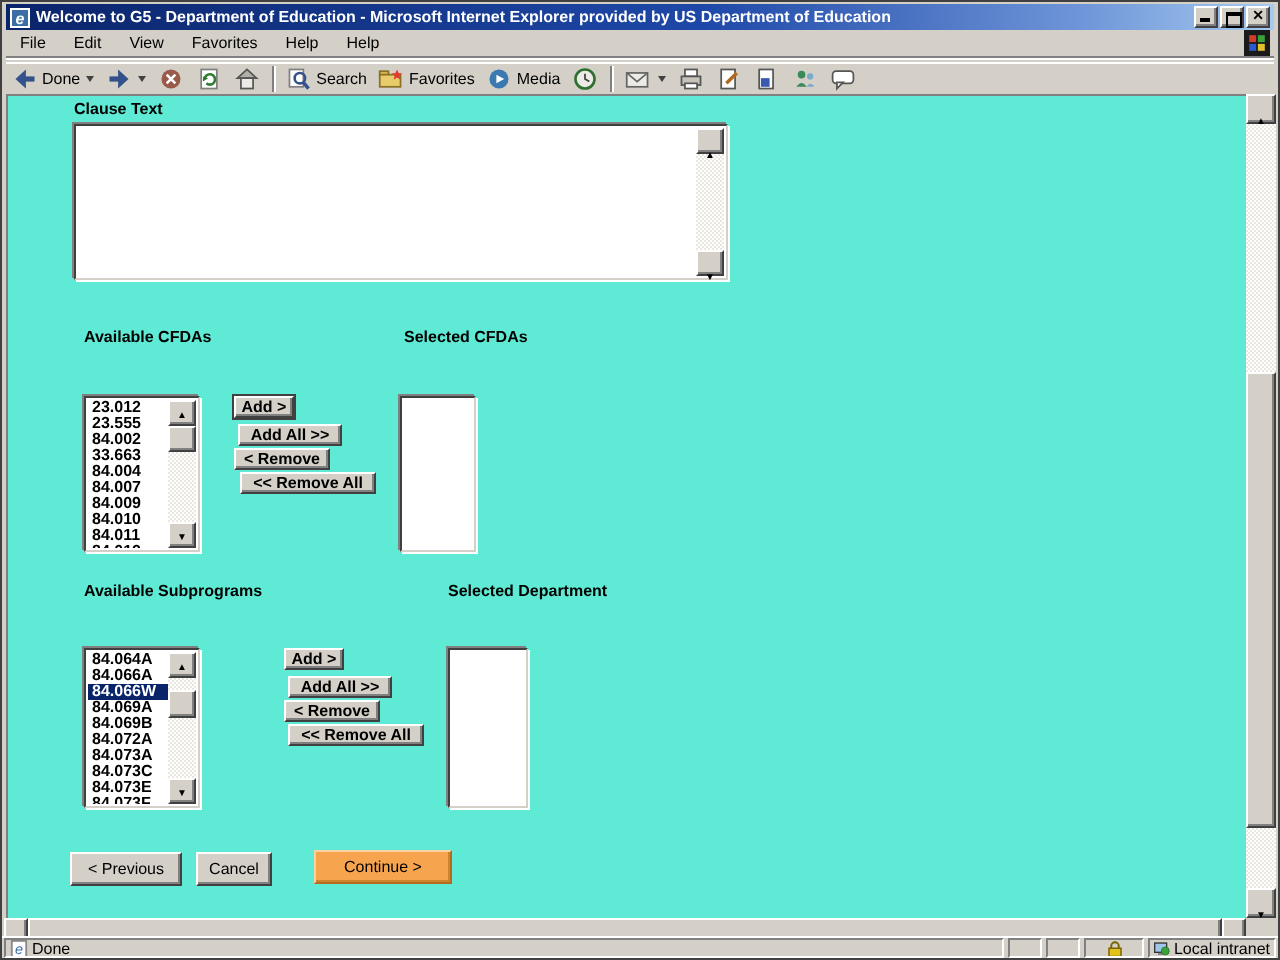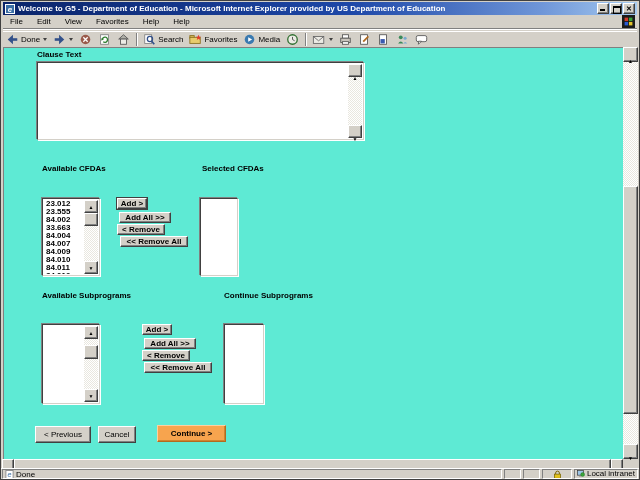--- a/index.html
+++ b/index.html
@@ -65,41 +65,41 @@
   .lb-sb { position:absolute; top:1px; bottom:1px; right:1px; width:14px; }
   .lb-sb .sb-btn { left:0; width:14px; height:13px; }
   .lb-sb .sb-up { top:0; } .lb-sb .sb-down { bottom:0; }
 
   .xfer-btn { position:absolute; background:#d4d0c8; border:1px solid; border-color:#fff #404040 #404040 #fff;
     box-shadow:inset -1px -1px 0 #808080; font-size:8px; height:11px; line-height:9px; text-align:center; color:#000;font-weight:bold; }
   .xfer-btn.default { outline:1px solid #404040; }
 
   .action-btn { position:absolute; background:#d4d0c8; border:1px solid; border-color:#fff #404040 #404040 #fff;
     box-shadow:inset -1px -1px 0 #808080; font-size:8px; height:17px; line-height:15px; text-align:center; color:#000; }
-  .action-btn.continue { background:#f7a44e; border-color:#fcd0a0 #b26b1f #b26b1f #fcd0a0; box-shadow:inset -1px -1px 0 #d0832f;font-weight:bold; }
+  .action-btn.continue { background:#f7a44e; border-color:#fcd0a0 #b26b1f #b26b1f #fcd0a0; box-shadow:inset -1px -1px 0 #d0832f; }
 
   
   .vscroll { position:absolute; right:1px; top:46px; width:15px; height:412px; }
   .vscroll .sb-btn { left:0; width:15px; height:15px; }
   .vscroll .sb-up { top:0; } .vscroll .sb-down { bottom:0; }
   .vscroll .sb-thumb { left:0; width:15px; top:139px; height:228px; }
   .hscroll { position:absolute; left:1px; top:458px; width:621px; height:11px; }
   .hscroll .sb-btn { top:0; width:12px; height:11px; }
   .hscroll .sb-left { left:0; } .hscroll .sb-right { right:0; }
   .hscroll .sb-thumb { top:0; left:12px; right:12px; height:11px; }
 
   
   .statusbar { position:absolute; left:0; right:0; bottom:0; height:11px; background:#d4d0c8;
     display:flex; align-items:stretch; font-size:8px; padding:0 1px; border-top:1px solid #fff; }
   .pane { border:1px solid; border-color:#808080 #fff #fff #808080; display:flex; align-items:center;
     padding:0 2px; gap:2px; white-space:nowrap; overflow:hidden; color:#000; }
   .pane.grow { flex:1; margin-right:2px; }
   .pane.p-small { width:17px; margin-right:2px; }
   .pane.p-lock { width:30px; margin-right:2px; justify-content:center; }
-  .pane.p-zone { width:64px;align-items:flex-end; }
+  .pane.p-zone { width:64px; }
 </style>
 </head>
 <body>
 
 <div id="screen">
 
   <div class="titlebar">
     <svg class="win-icon" viewBox="0 0 10 10">
       <rect x="0" y="0" width="10" height="10" fill="#fff"></rect>
       <rect x="1" y="1" width="8" height="8" fill="#3a6ea5"></rect>
@@ -272,23 +272,35 @@
     <div class="xfer-btn default" style="left:113px; top:150px; width:30px;">Add &gt;</div>
     <div class="xfer-btn" style="left:115px; top:164px; width:52px;">Add All &gt;&gt;</div>
     <div class="xfer-btn" style="left:113px; top:176px; width:48px;">&lt; Remove</div>
     <div class="xfer-btn" style="left:116px; top:188px; width:68px;">&lt;&lt; Remove All</div>
 
     <div class="lb sunken" style="left:196px; top:150px; width:38px; height:78px;">
       <div class="lb-items" style="right:1px;"></div>
     </div>
 
     <div class="flabel" style="left:38px; top:243px;">Available Subprograms</div>
-    <div class="flabel" style="left:220px; top:243px;">Continue Subprograms</div>
+    <div class="flabel" style="left:220px; top:243px;">Selected Department</div>
 
     <div class="lb sunken" style="left:38px; top:276px; width:58px; height:80px;">
+      <div class="lb-items">
+          <div class="list-option">84.064A</div>
+          <div class="list-option">84.066A</div>
+          <div class="list-option selected">84.066W</div>
+          <div class="list-option">84.069A</div>
+          <div class="list-option">84.069B</div>
+          <div class="list-option">84.072A</div>
+          <div class="list-option">84.073A</div>
+          <div class="list-option">84.073C</div>
+          <div class="list-option">84.073E</div>
+          <div class="list-option">84.073F</div>
+        </div>
       <div class="lb-sb sb-track">
         <div class="sb-btn sb-up"></div>
         <div class="sb-thumb" style="left:0; width:14px; top:19px; height:14px;"></div>
         <div class="sb-btn sb-down"></div>
       </div>
     </div>
 
     <div class="xfer-btn" style="left:138px; top:276px; width:30px;">Add &gt;</div>
     <div class="xfer-btn" style="left:140px; top:290px; width:52px;">Add All &gt;&gt;</div>
     <div class="xfer-btn" style="left:138px; top:302px; width:48px;">&lt; Remove</div>

